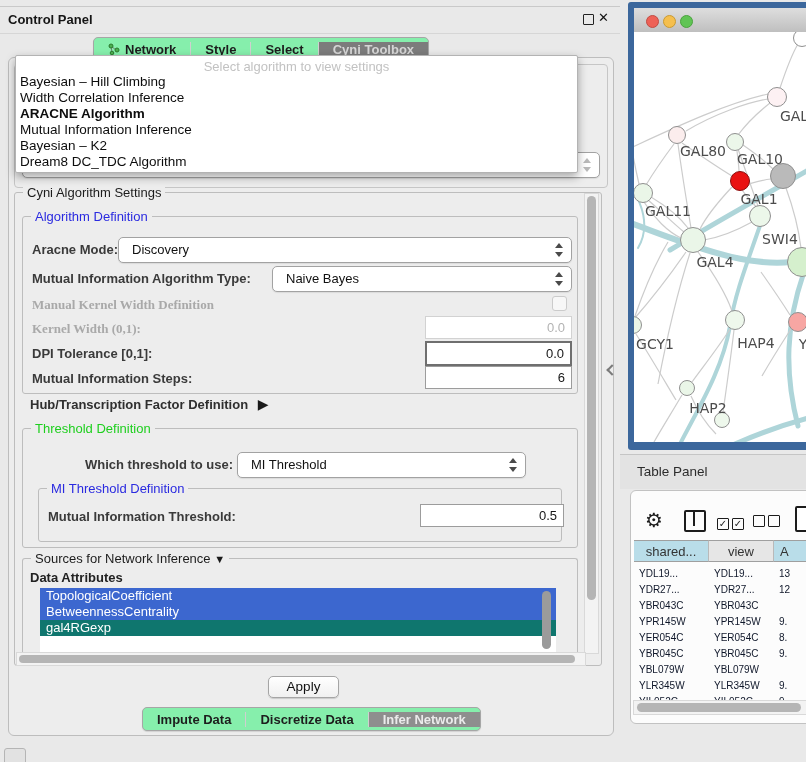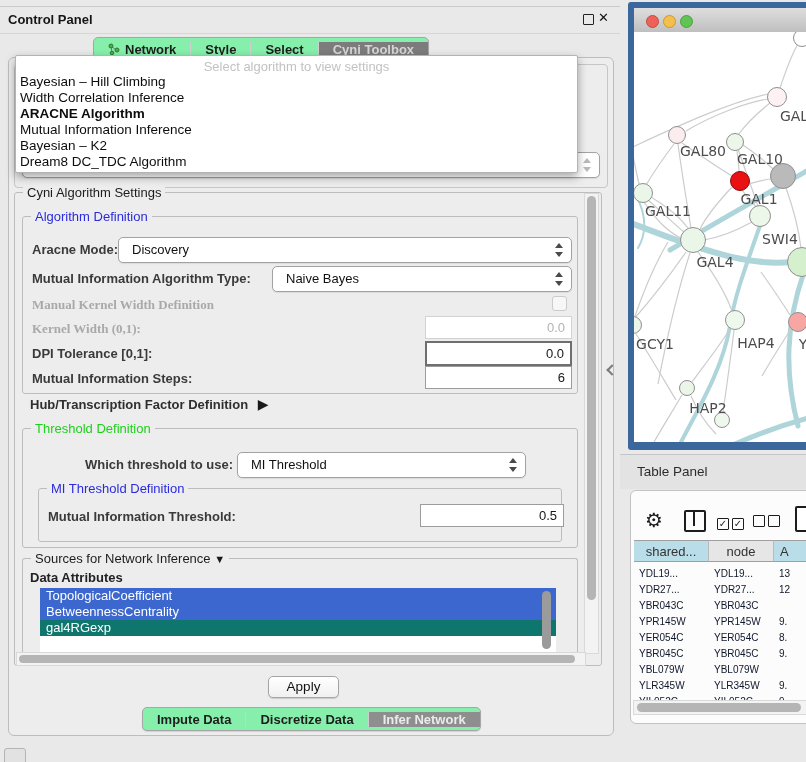--- a/index.html
+++ b/index.html
@@ -327,21 +327,21 @@
   <div class="tb-ico cols-ico" style="left:684px;top:510px;"></div>
   <div class="tb-ico" style="left:717px;top:513px;">
     <span class="cbx">✓</span><span class="cbx">✓</span>
   </div>
   <div class="tb-ico" style="left:753px;top:513px;">
     <span class="cbx"></span><span class="cbx"></span>
   </div>
   <div class="tb-ico doc-ico" style="left:795px;top:506px;"></div>
 
   <div class="th-cell" style="left: 634px; width: 75px; background: rgb(185, 221, 233);">shared...</div>
-  <div class="th-cell" style="left: 709px; width: 65px; background: rgb(230, 230, 230);">node</div>
+  <div class="th-cell" style="left: 709px; width: 65px; background: rgb(230, 230, 230);">view</div>
   <div class="th-cell" style="left: 774px; width: 60px; text-align: left; padding-left: 6px; background: rgb(185, 221, 233);">A</div>
 
   <div class="trow" style="top:566px;">
     <div class="tcell c1">YDL19...</div>
     <div class="tcell c2">YDL19...</div>
     <div class="tcell c3">13</div>
   </div>
   <div class="trow" style="top:582px;">
     <div class="tcell c1">YDR27...</div>
     <div class="tcell c2">YDR27...</div>

